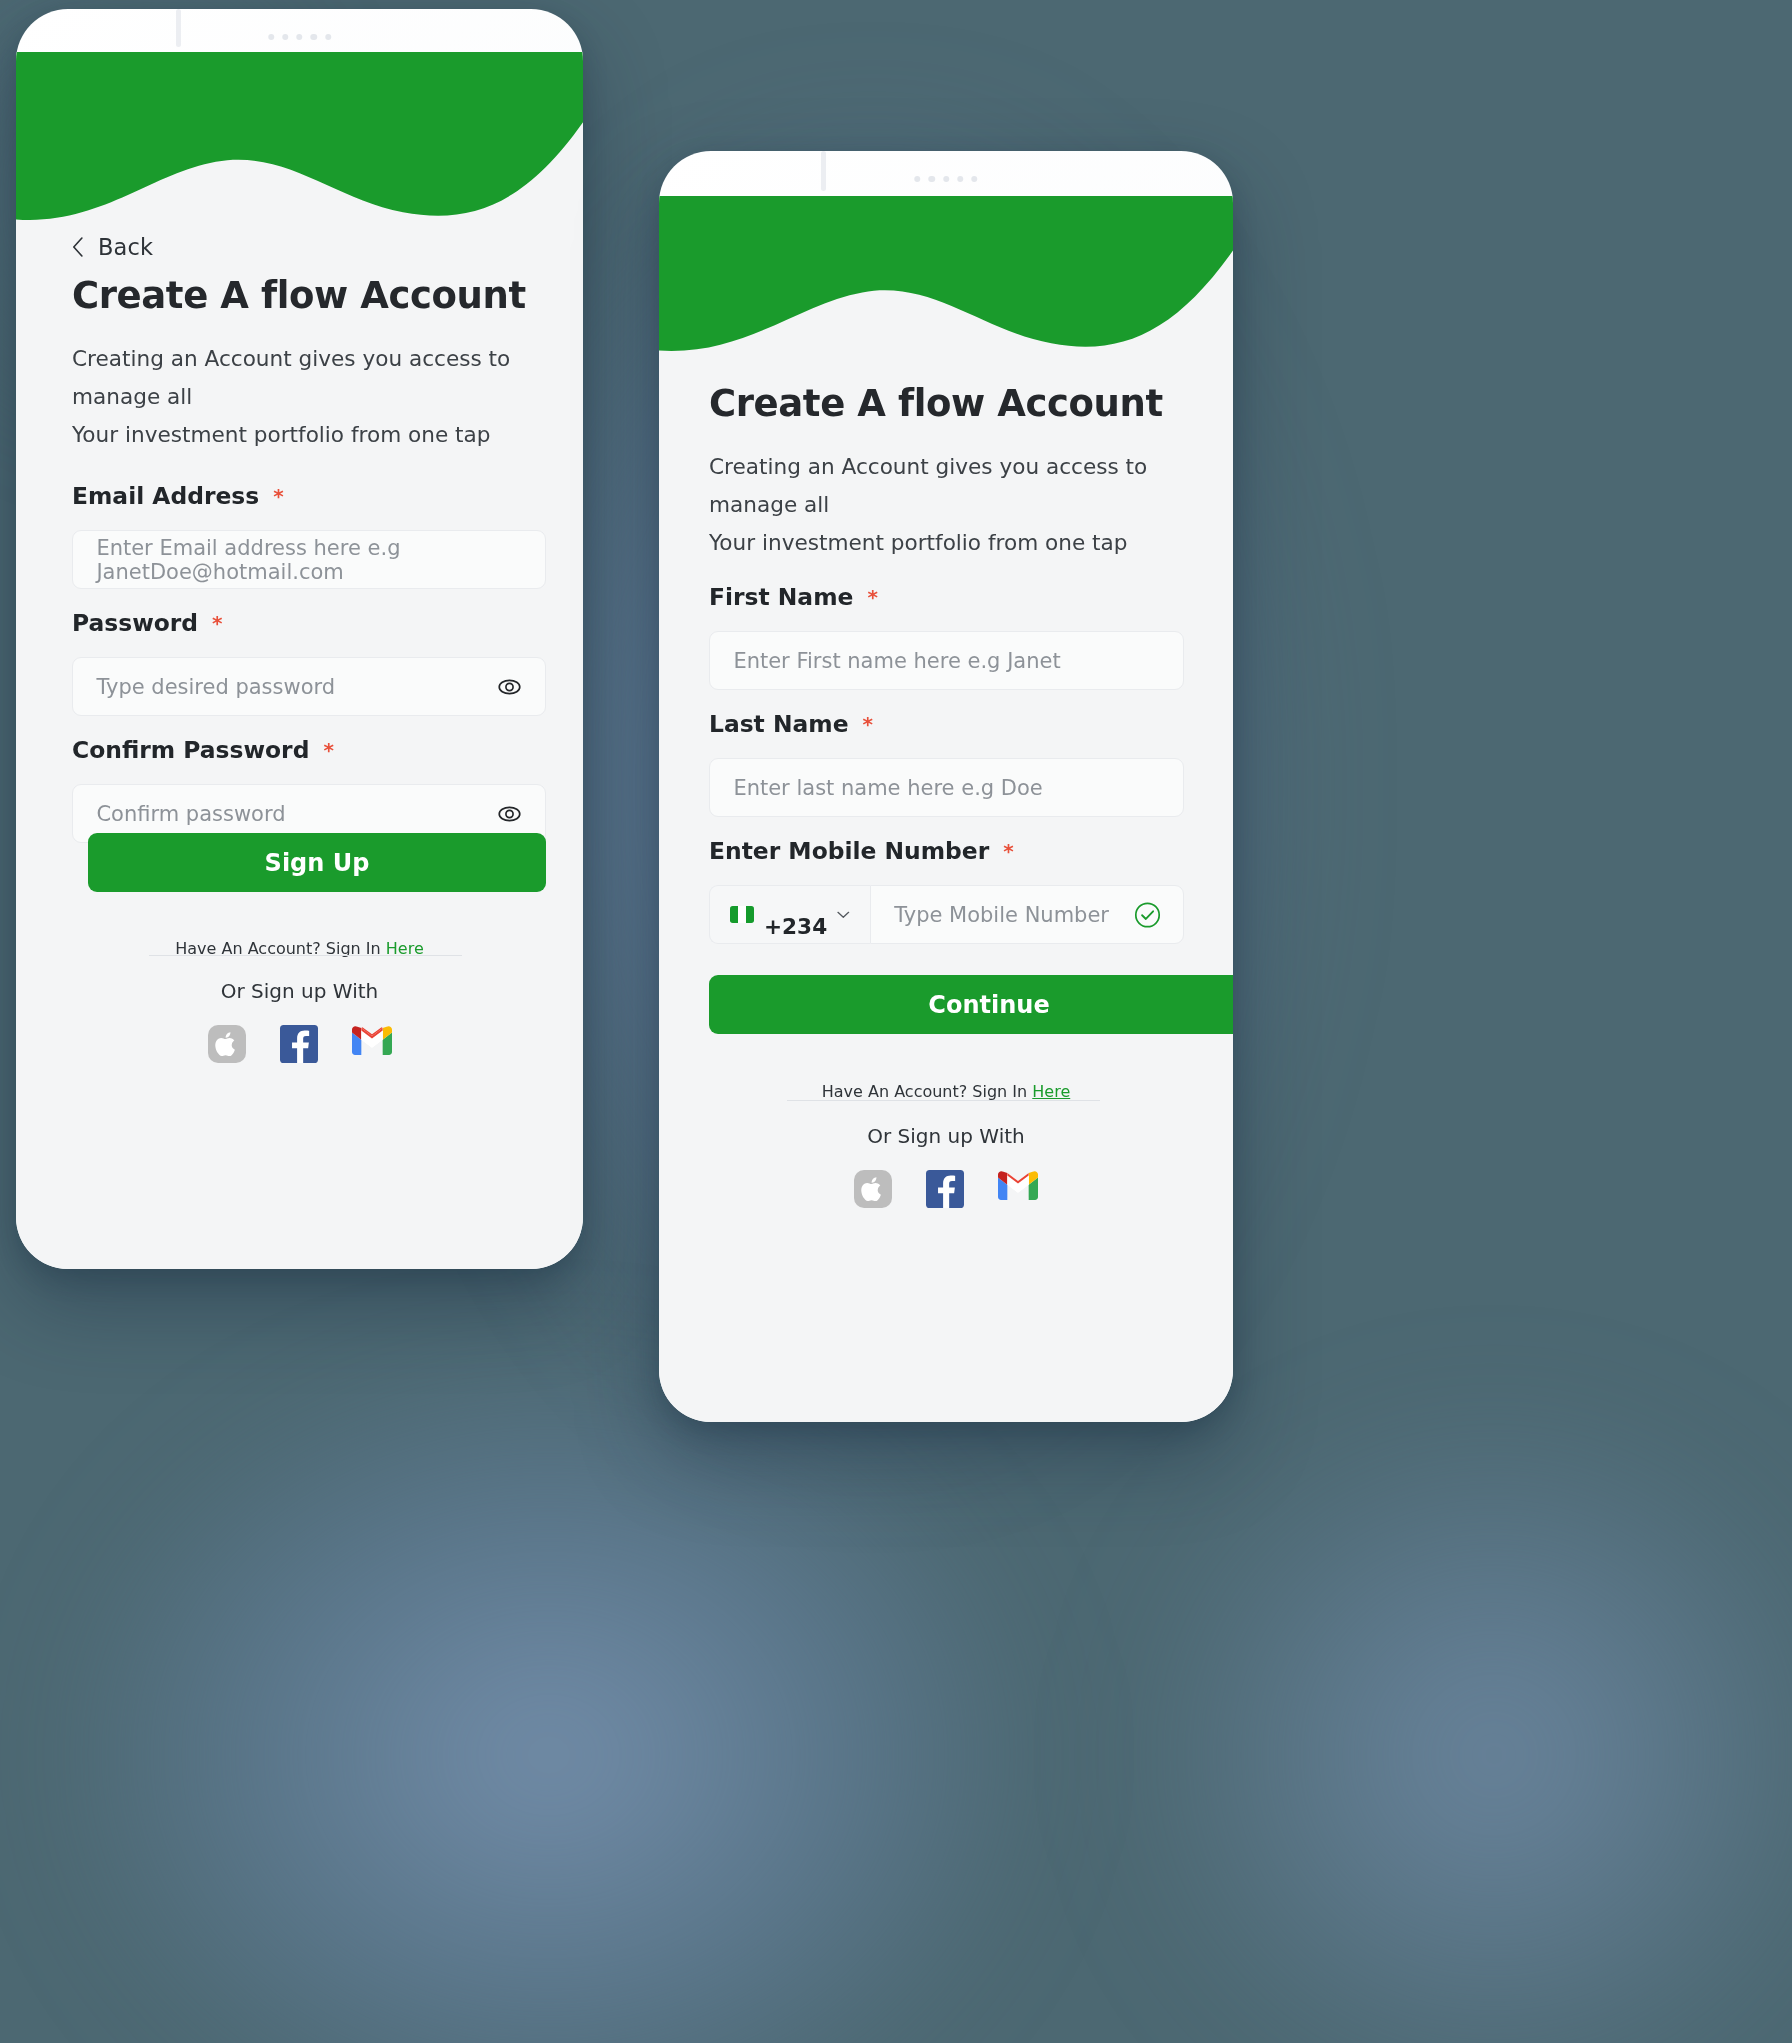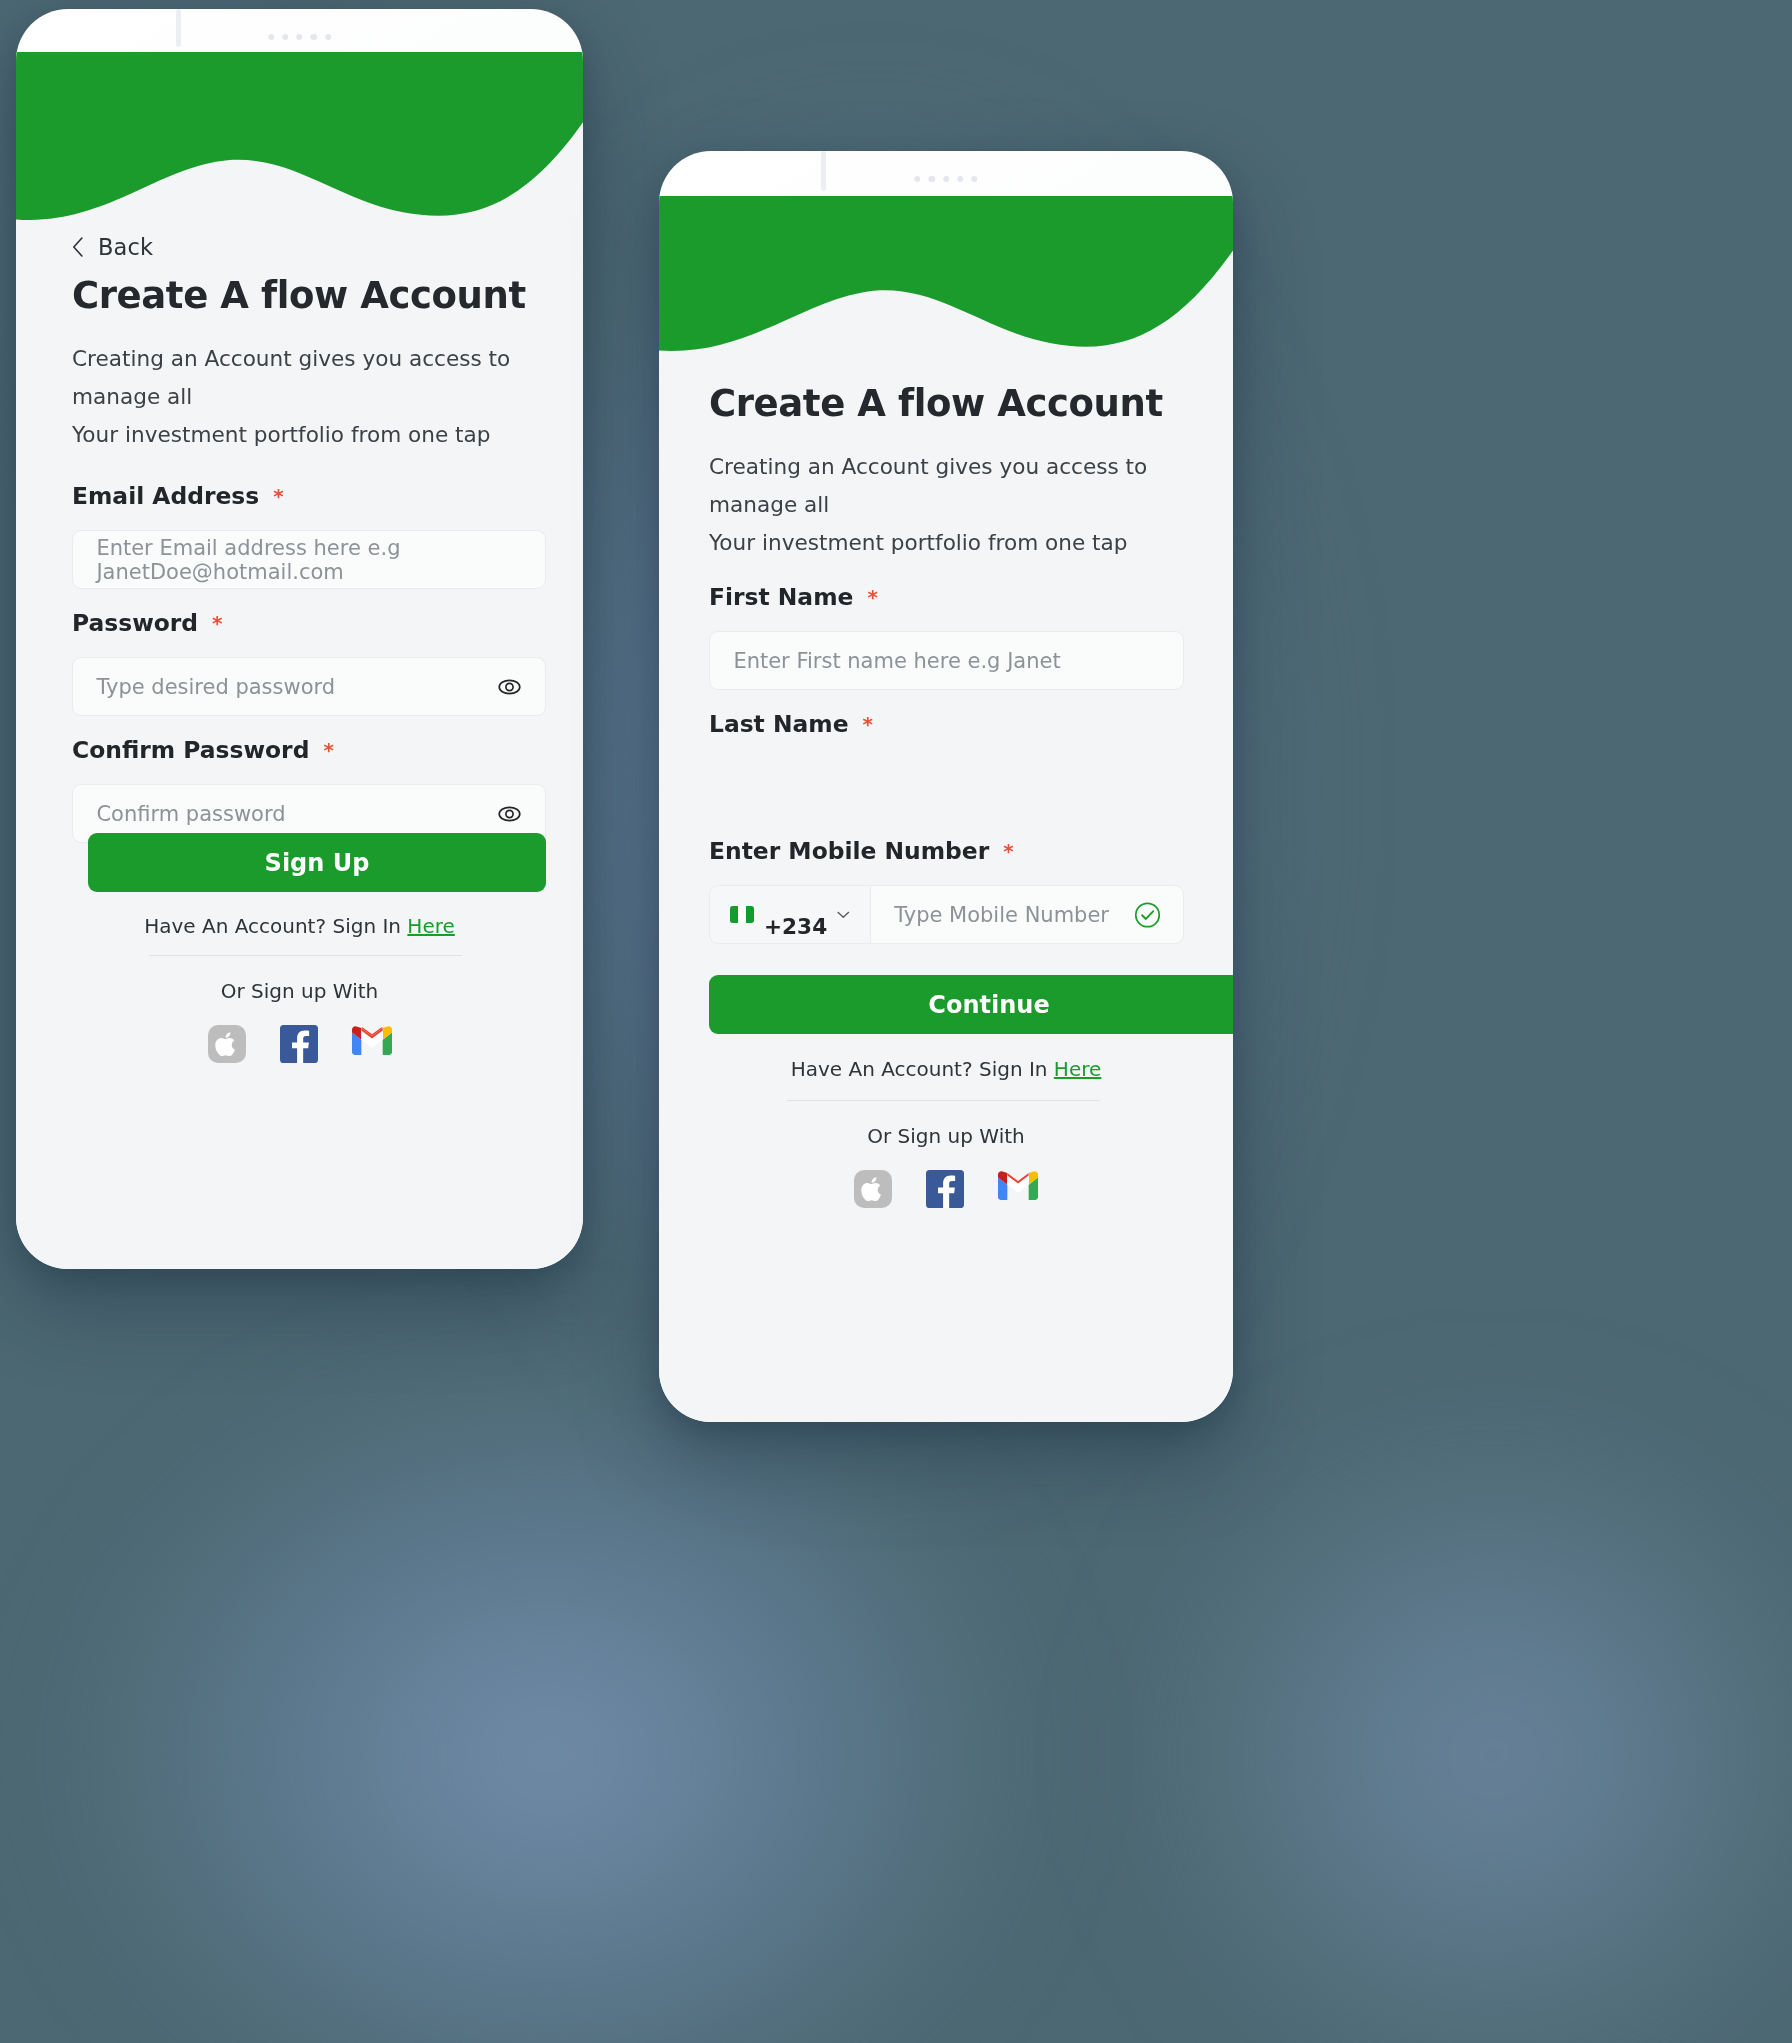--- a/index.html
+++ b/index.html
@@ -132,21 +132,21 @@
     background:#1a9b2c; border:none; border-radius:9px;
     height:59px; width:100%;
     color:#fff; font-size:24px; font-weight:700;
     display:flex; align-items:center; justify-content:center;
     font-family:"DejaVu Sans", sans-serif;
     cursor:pointer;
   }
 
   .signin-row {
     position:absolute; width:100%; text-align:center;
-    font-size:20px; color:#2f3439;
+    font-size:16px; color:#2f3439;margin-top:25px;
   }
   .signin-link { color:#1a9b2c; text-decoration:underline; }
 
   .divider { position:absolute; height:0.9px; background:#dfe2e6; }
 
   .orline {
     position:absolute; width:100%; text-align:center;
     font-size:20px; color:#2f3439;
   }
 
@@ -311,20 +311,23 @@
         </div>
         <div class="input-box">
           <span class="input-ph">Enter First name here e.g Janet</span>
         </div>
       </div>
 
       <div class="field-group" style="left:50px; top:514px; width:475px;">
         <div class="field-label">
           <span>Last Name</span>
           <span class="req">*</span>
+        </div>
+        <div class="input-box">
+          <span class="input-ph">Enter last name here e.g Doe</span>
         </div>
       </div>
 
       <div class="field-group" style="left:50px; top:641px; width:475px;">
         <div class="field-label">
           <span>Enter Mobile Number</span>
           <span class="req">*</span>
         </div>
         <div class="tel-row">
           <div class="tel-cc">

